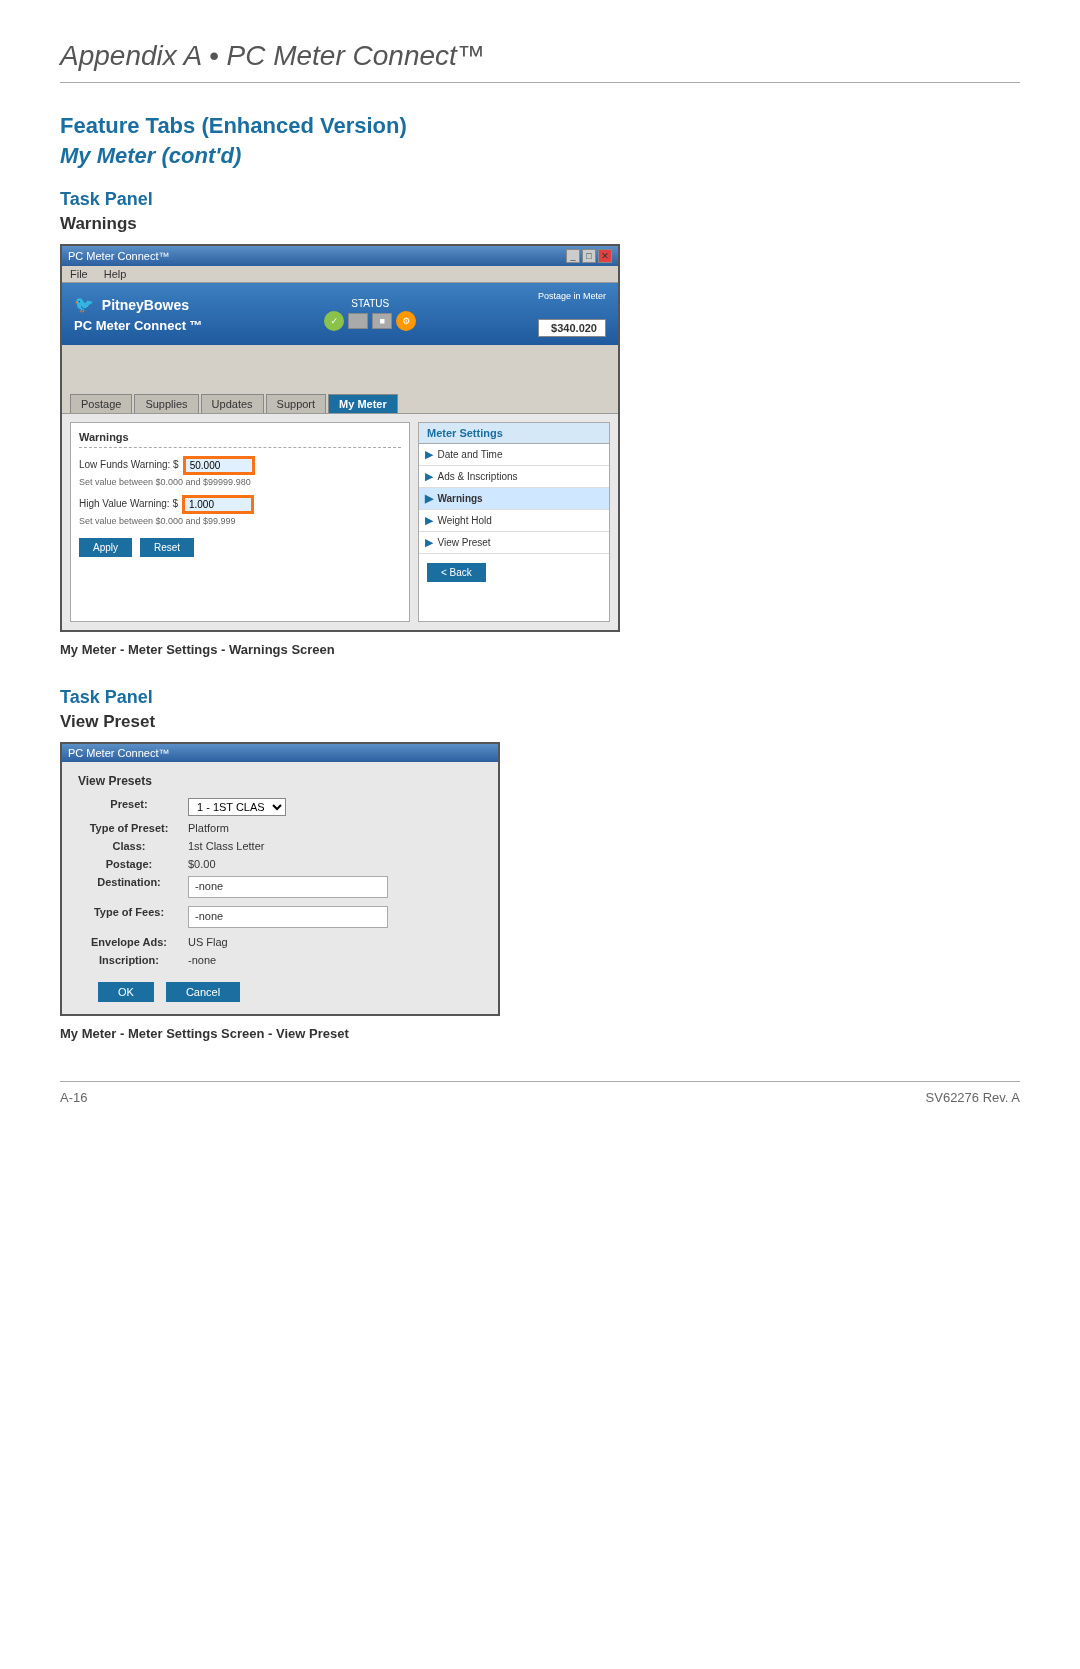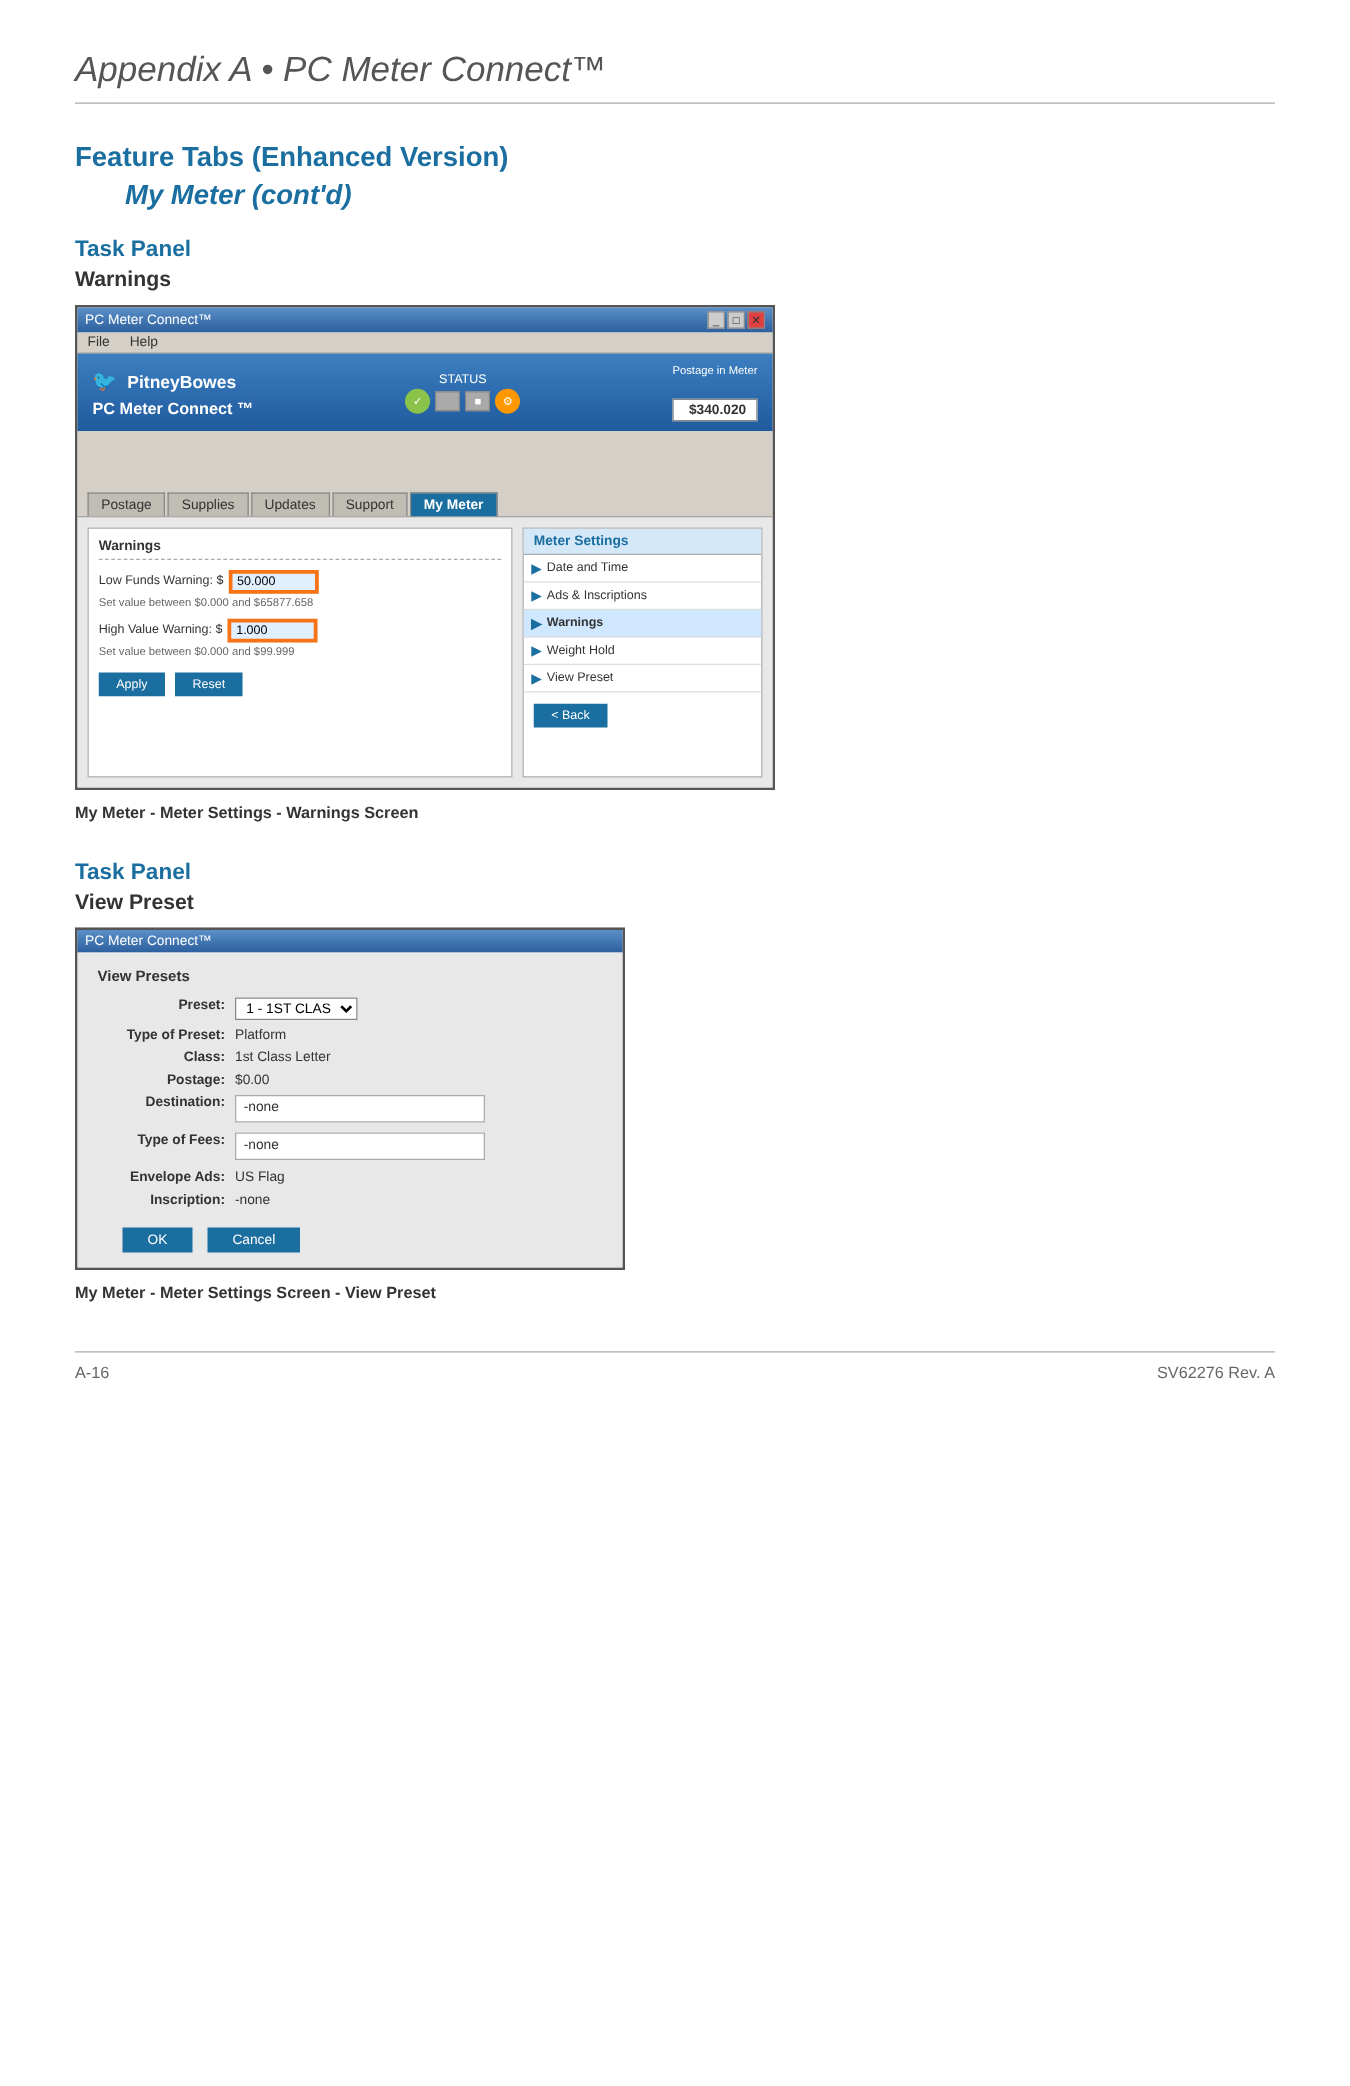--- a/index.html
+++ b/index.html
@@ -28,21 +28,20 @@
       color: #1a6ea0;
       margin-bottom: 4px;
     }
 
     .sub-title {
       font-size: 22px;
       font-style: italic;
       font-weight: bold;
       color: #1a6ea0;
       margin-bottom: 20px;
-      margin-left: 40px;
     }
 
     .panel-heading {
       font-size: 18px;
       font-weight: bold;
       color: #1a6ea0;
       margin-bottom: 4px;
     }
 
     .panel-sub-heading {
@@ -352,21 +351,21 @@
 
     .vp-row {
       display: flex;
       margin-bottom: 6px;
       align-items: flex-start;
     }
 
     .vp-label {
       font-size: 11px;
       color: #333;
-      text-align: right;
+      text-align: center;
       width: 110px;
       padding-right: 8px;
       font-weight: bold;
       flex-shrink: 0;
     }
 
     .vp-value {
       font-size: 11px;
       color: #333;
     }
@@ -484,21 +483,21 @@
   <div class="pc-body">
 
     <div class="left-panel">
       <div class="left-panel-title">Warnings</div>
 
       <div class="warning-row">
         <div class="warning-input-row">
           <span class="warning-label">Low Funds Warning: $</span>
           <input class="warning-input" type="text" value="50.000" style="">
         </div>
-        <div class="warning-hint">Set value between $0.000 and $65877.658</div>
+        <div class="warning-hint">Set value between $0.000 and $99999.980</div>
       </div>
 
       <div class="warning-row">
         <div class="warning-input-row">
           <span class="warning-label">High Value Warning: $</span>
           <input class="warning-input" type="text" value="1.000" style="">
         </div>
         <div class="warning-hint">Set value between $0.000 and $99.999</div>
       </div>
 

